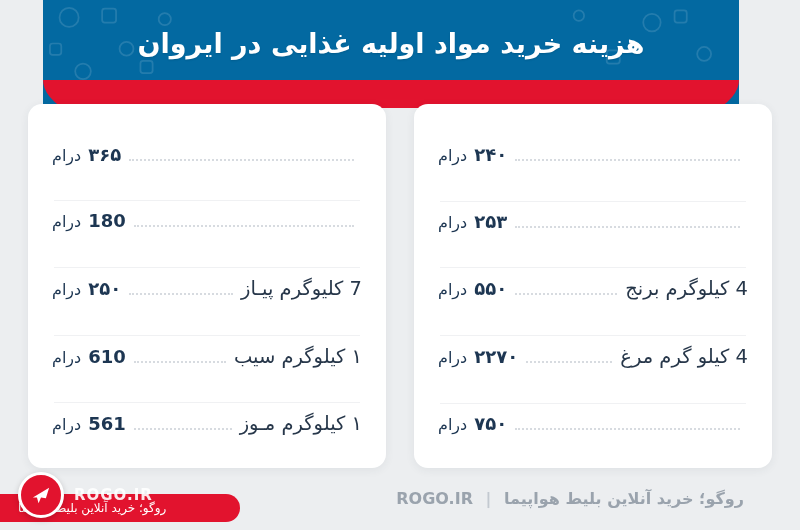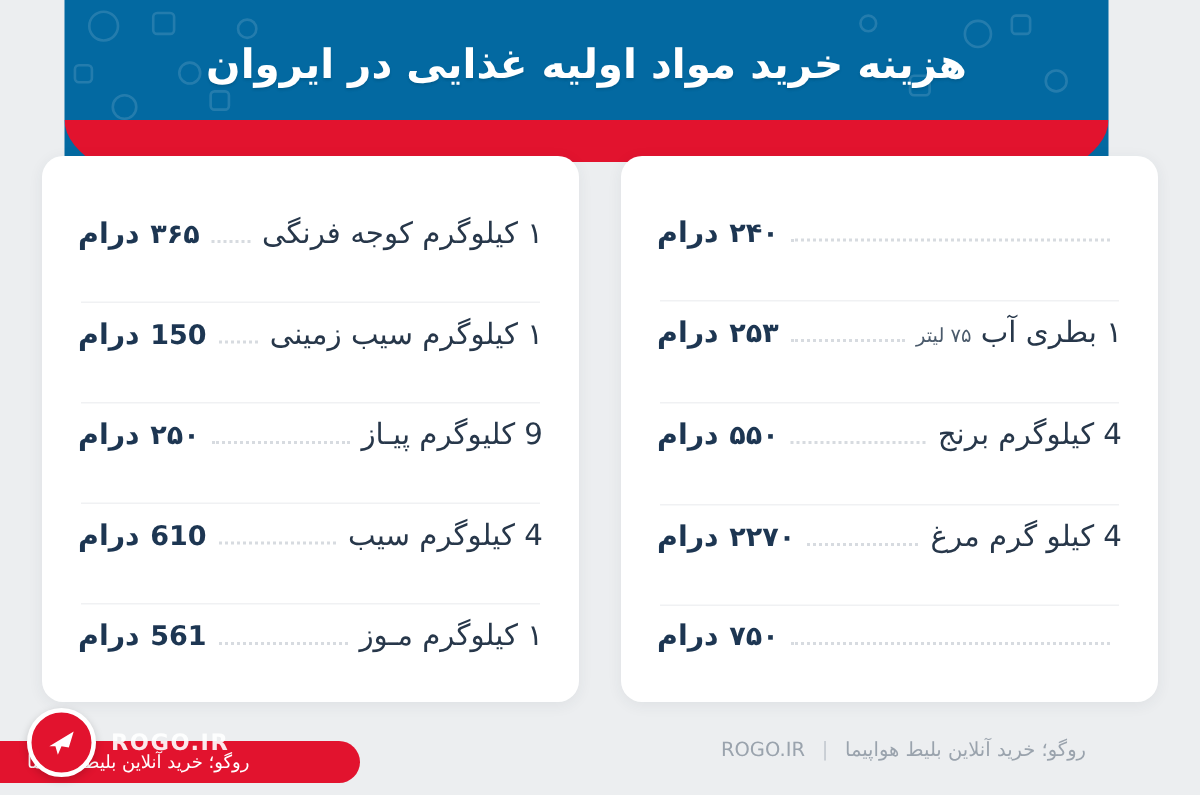--- a/index.html
+++ b/index.html
@@ -100,36 +100,37 @@
   .price {
     color: #1d3652;
     font-size: 18px;
     font-weight: bold;
     white-space: nowrap;
     display: flex;
     align-items: baseline;
     gap: 7px;
   }
   .price .unit {
-    font-size: 19px;
-    font-weight: bold;
+    font-size: 16px;
+    font-weight: normal;
   }
   
   .footer {
     position: absolute;
     left: 0; right: 0; bottom: 0;
     height: 62px;
   }
   .footer-left-text {
     position: absolute;
-    right: 76px;
+    right: 56px;
     bottom: 22px;
     color: #9aa3ad;
-    font-size: 13px;
-    direction: rtl;
+    font-size: 16px;
+    direction: rtl;
+    font-weight: bold;
   }
   .footer-left-text .sep { margin: 0 7px; color: #c3c9d0; }
   .footer-ribbon {
     position: absolute;
     left: 0; bottom: 8px;
     background: #e2132e;
     color: #fff;
     font-size: 12px;
     padding: 7px 74px 7px 18px;
     border-radius: 0 16px 16px 0;
@@ -189,24 +190,20 @@
 
     <div class="card right">
       <div class="row">
         <span class="dots"></span>
         <span class="price">
           <span>۲۴۰</span>
           <span class="unit">درام</span>
         </span>
       </div>
       <div class="row">
-        <span class="item-name">
-          <span>۱ بطری آب</span>
-          <span class="sub">۷۵ لیتر</span>
-        </span>
         <span class="dots"></span>
         <span class="price">
           <span>۲۵۳</span>
           <span class="unit">درام</span>
         </span>
       </div>
       <div class="row">
         <span class="item-name">4 کیلوگرم برنج</span>
         <span class="dots"></span>
         <span class="price">
@@ -226,45 +223,43 @@
         <span class="dots"></span>
         <span class="price">
           <span>۷۵۰</span>
           <span class="unit">درام</span>
         </span>
       </div>
     </div>
 
     <div class="card left">
       <div class="row">
-        <span class="item-name">۱ کیلوگرم کوجه فرنگی</span>
         <span class="dots"></span>
         <span class="price">
           <span>۳۶۵</span>
           <span class="unit">درام</span>
         </span>
       </div>
       <div class="row">
-        <span class="item-name">۱ کیلوگرم سیب زمینی</span>
-        <span class="dots"></span>
-        <span class="price">
-          <span>150</span>
-          <span class="unit">درام</span>
-        </span>
-      </div>
-      <div class="row">
-        <span class="item-name">9 کلیوگرم پیـاز</span>
+        <span class="dots"></span>
+        <span class="price">
+          <span>180</span>
+          <span class="unit">درام</span>
+        </span>
+      </div>
+      <div class="row">
+        <span class="item-name">7 کلیوگرم پیـاز</span>
         <span class="dots"></span>
         <span class="price">
           <span>۲۵۰</span>
           <span class="unit">درام</span>
         </span>
       </div>
       <div class="row">
-        <span class="item-name">4 کیلوگرم سیب</span>
+        <span class="item-name">۱ کیلوگرم سیب</span>
         <span class="dots"></span>
         <span class="price">
           <span>610</span>
           <span class="unit">درام</span>
         </span>
       </div>
       <div class="row">
         <span class="item-name">۱ کیلوگرم مـوز</span>
         <span class="dots"></span>
         <span class="price">

